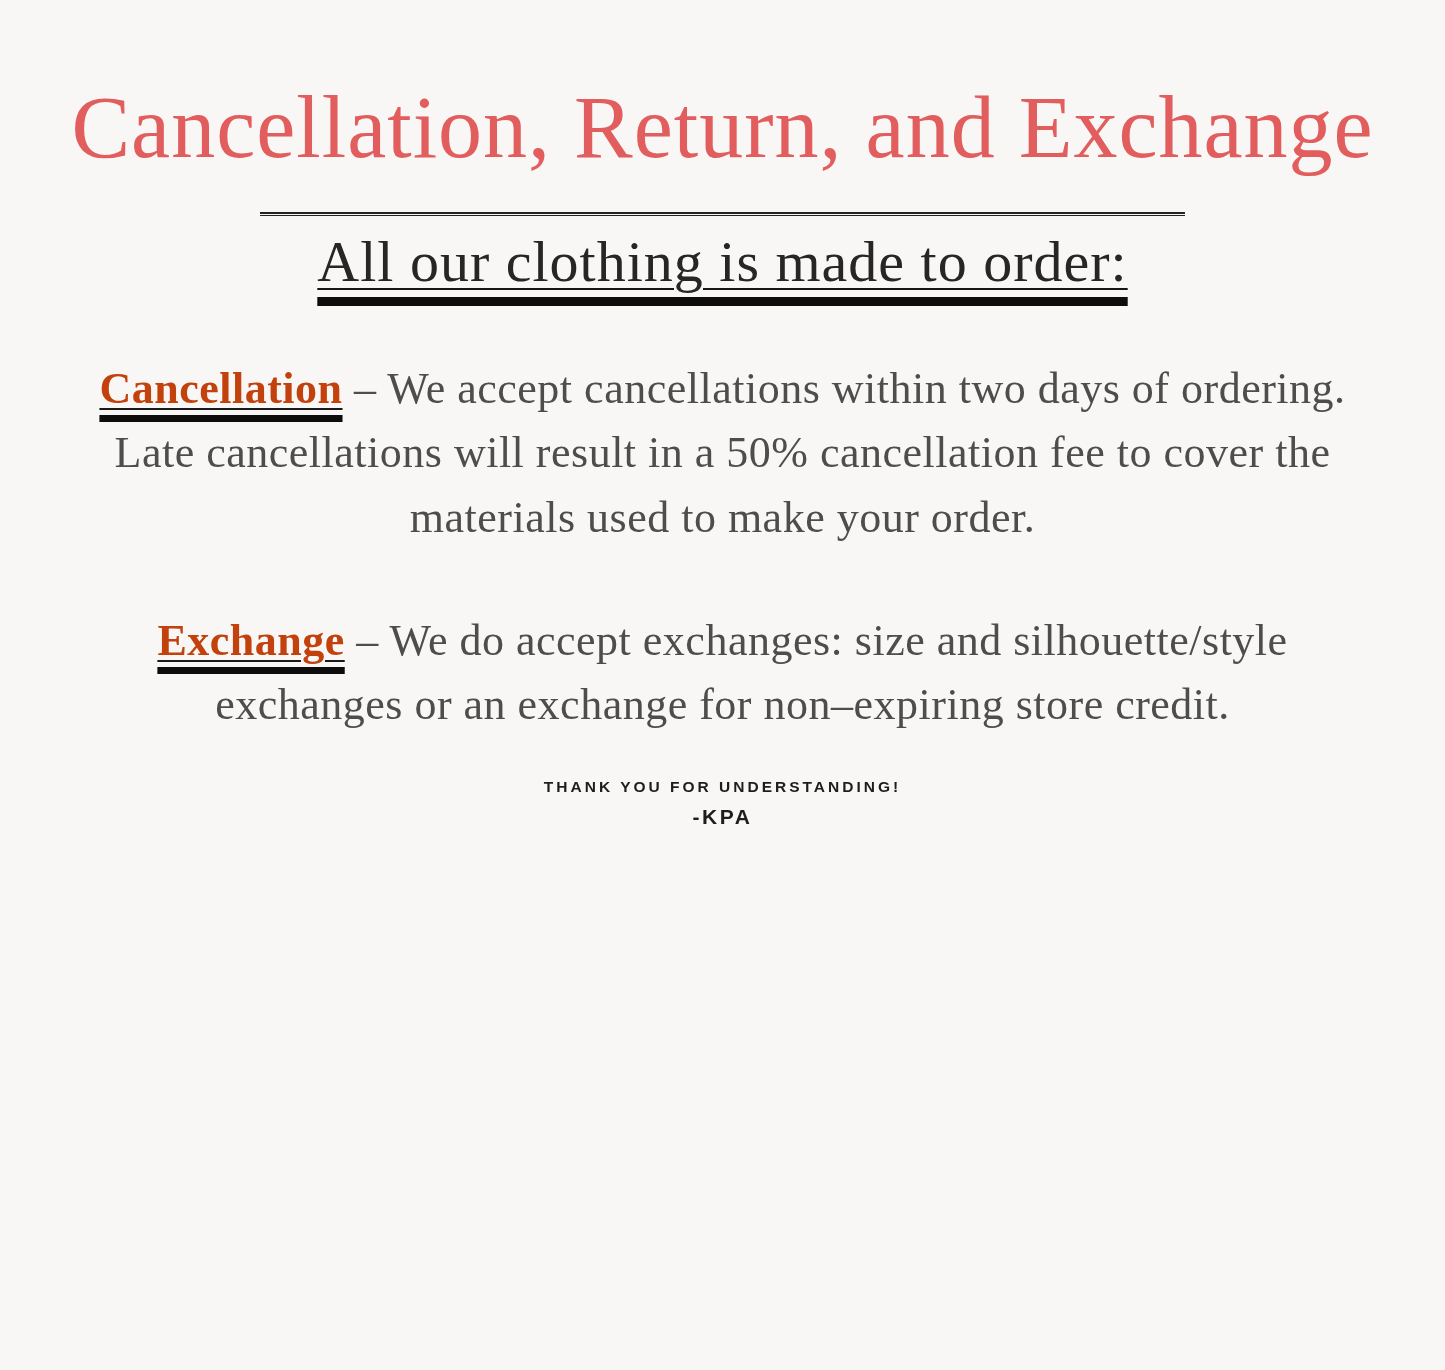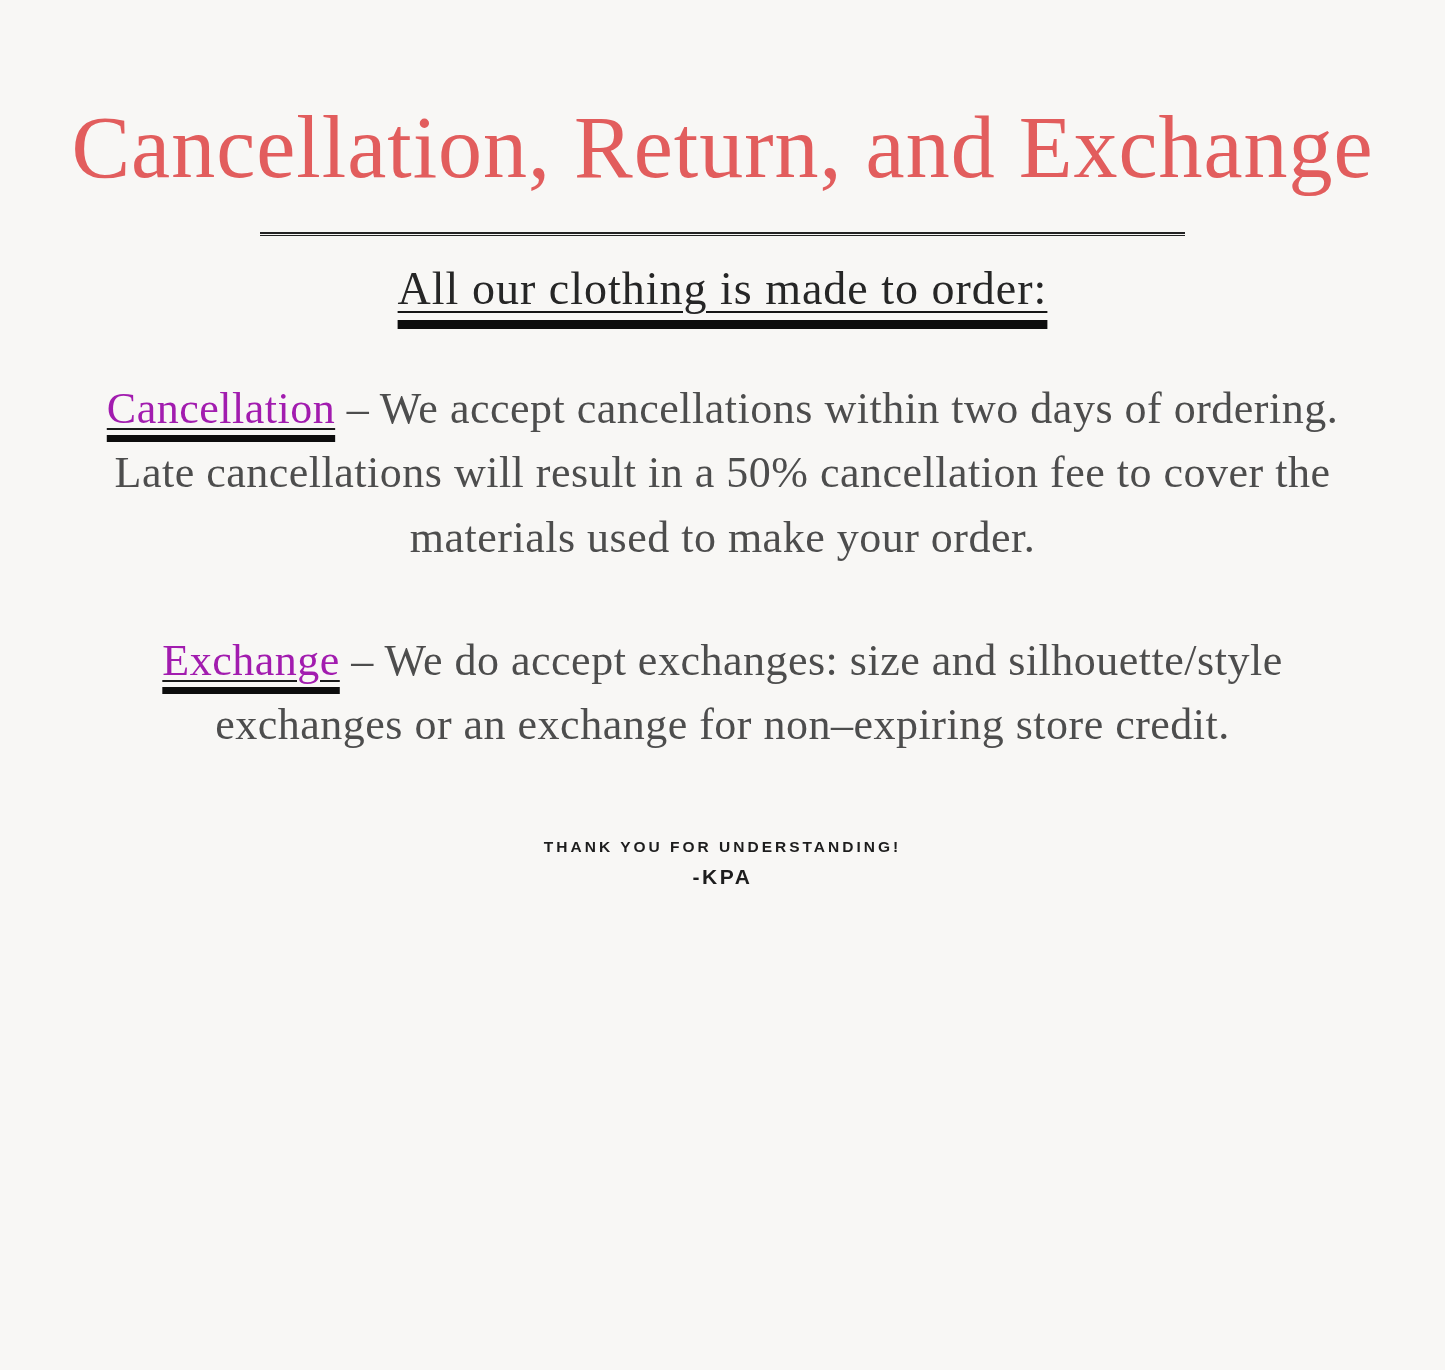--- a/index.html
+++ b/index.html
@@ -10,21 +10,21 @@
     width: 1445px;
     height: 1370px;
     background: #f8f7f5;
     font-family: "Liberation Serif", serif;
     overflow: hidden;
   }
   .poster {
     width: 1445px;
     height: 1370px;
     box-sizing: border-box;
-    padding-top: 84px;
+    padding-top: 64px;
     text-align: center;
   }
   
   .title {
     color: #e25d5d;
     font-size: 88px;
     font-weight: 400;
     line-height: 1.45;
     letter-spacing: 1px;
   }
@@ -36,22 +36,22 @@
     width: 925px;
     height: 4px;
     margin: 20px auto 0 auto;
     border-top: 2.5px solid #232323;
     border-bottom: 1.5px solid #232323;
     background: transparent;
     box-sizing: border-box;
   }
   
   .subtitle {
-    margin-top: 26px;
-    font-size: 46px;
+    margin-top: 12px;
+    font-size: 58px;
     color: #262626;
     letter-spacing: 1px;
     white-space: nowrap;
   }
   .u-thin-lg {
     text-decoration: underline;
     text-decoration-thickness: 2px;
     text-underline-offset: 7px;
     text-decoration-color: #161616;
   }
@@ -79,25 +79,26 @@
     text-decoration-thickness: 1.5px;
     text-underline-offset: 5px;
     text-decoration-color: #1a1a1a;
   }
   .kw-thick {
     text-decoration: underline;
     text-decoration-thickness: 6.5px;
     text-underline-offset: 12px;
     text-decoration-color: #0d0d0d;
     text-decoration-skip-ink: auto;
-    color: #a21caf;
+    color: #c2410c;
+    font-weight: bold;
   }
   
   .footer {
-    margin-top: 80px;
+    margin-top: 40px;
     font-family: "Liberation Sans", sans-serif;
     color: #1d1d1d;
   }
   .footer-line1 {
     font-size: 15.5px;
     font-weight: 700;
     letter-spacing: 3px;
   }
   .footer-line2 {
     margin-top: 9px;

